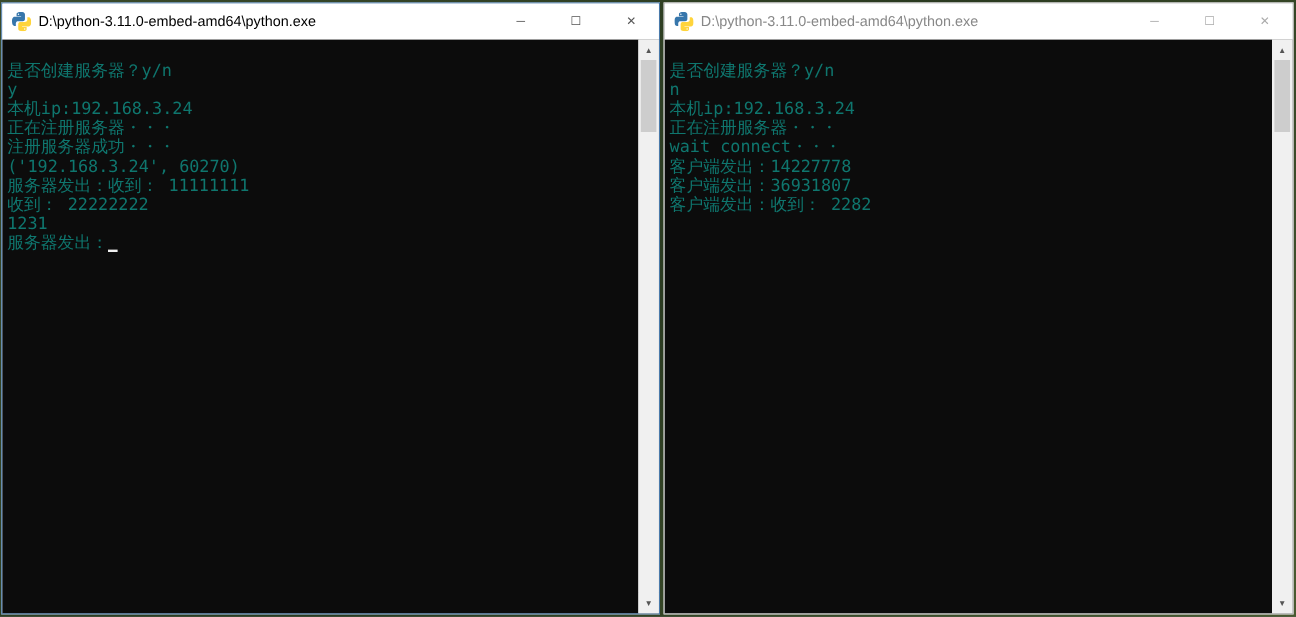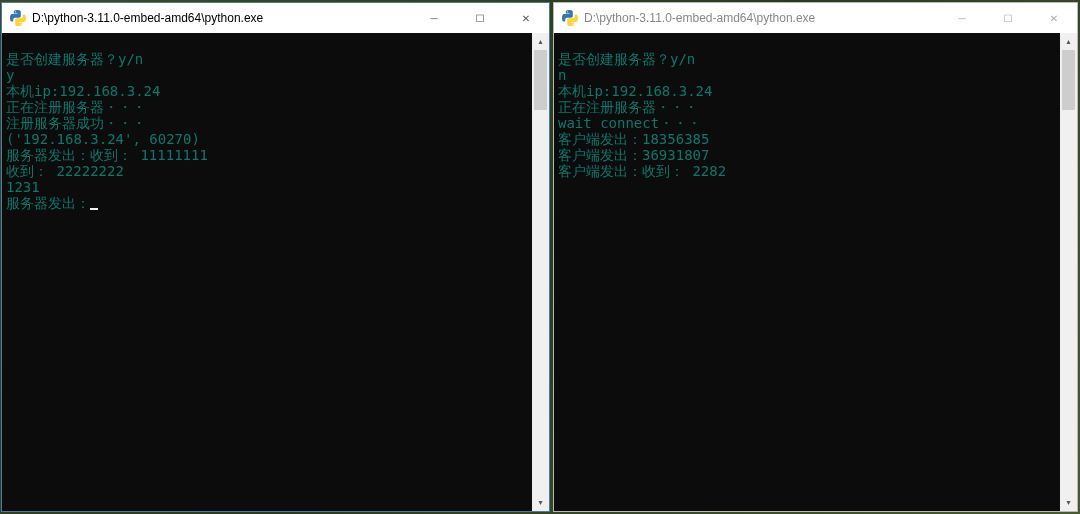--- a/index.html
+++ b/index.html
@@ -203,21 +203,21 @@
         <div class="titlebar-btn">☐</div>
         <div class="titlebar-btn close-btn">✕</div>
       </div>
     </div>
     <div class="console-body">
 <span class="console-line">是否创建服务器？y/n</span>
 <span class="console-line">n</span>
 <span class="console-line">本机ip:192.168.3.24</span>
 <span class="console-line">正在注册服务器・・・</span>
 <span class="console-line">wait connect・・・</span>
-<span class="console-line">客户端发出：18356385</span>
+<span class="console-line">客户端发出：14227778</span>
 <span class="console-line">客户端发出：36931807</span>
 <span class="console-line">客户端发出：收到： 2282</span>
     </div>
     <div class="scrollbar">
       <div class="scroll-arrow">▴</div>
       <div class="scroll-track">
         <div class="scroll-thumb"></div>
       </div>
       <div class="scroll-arrow">▾</div>
     </div>

